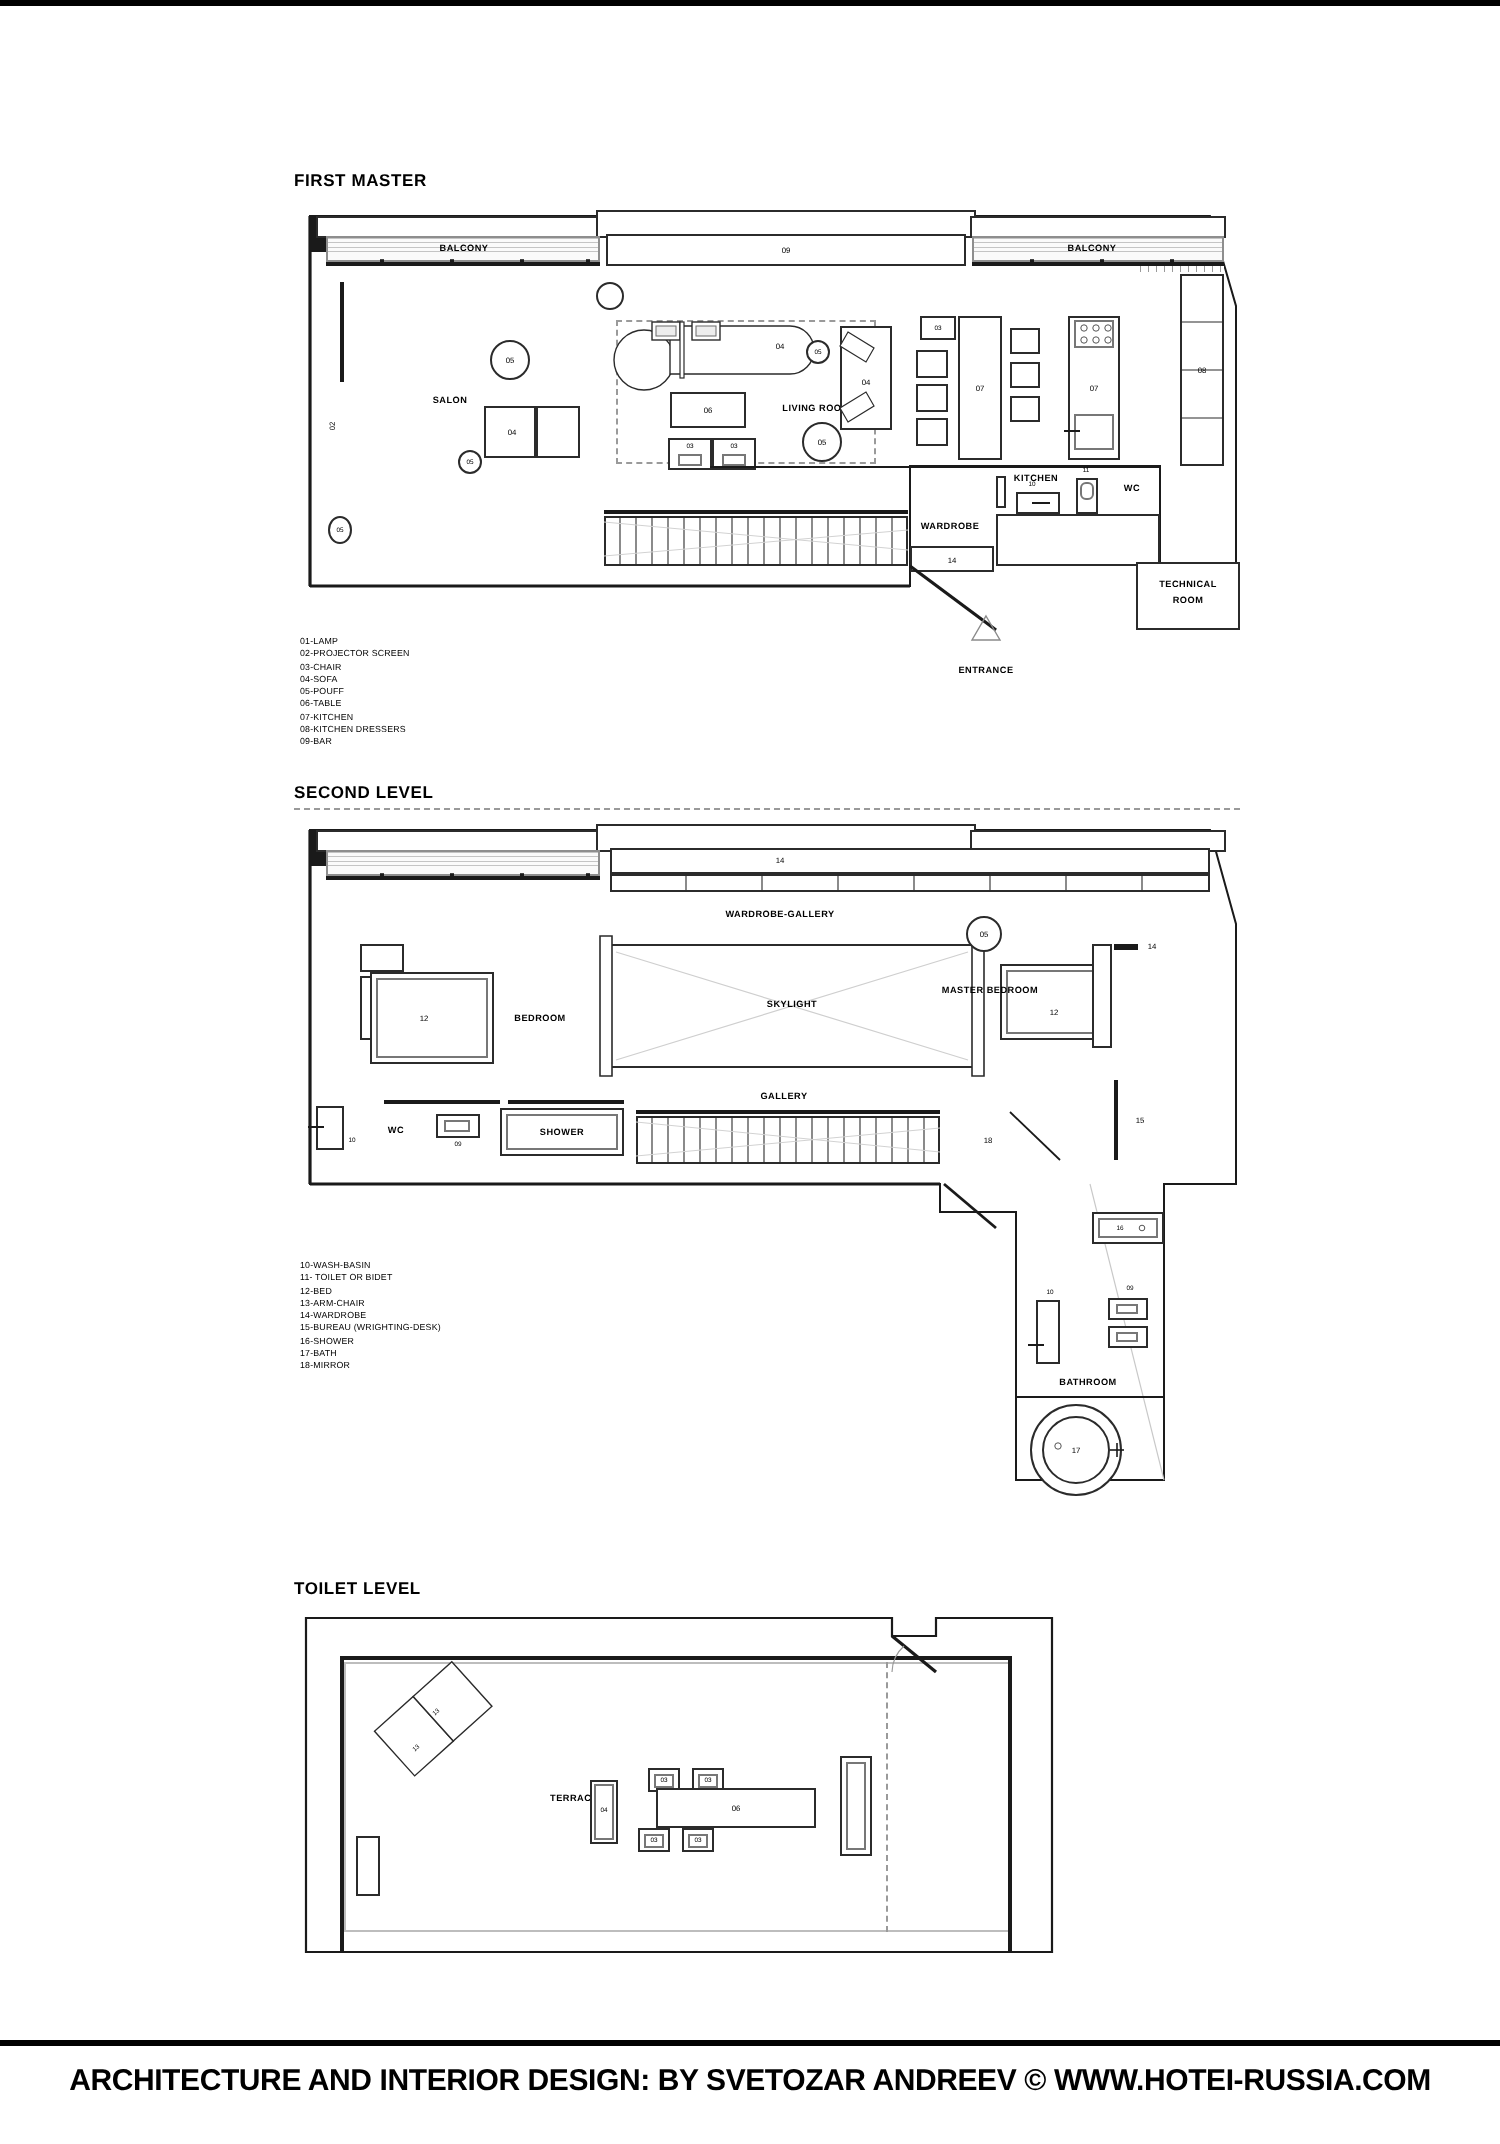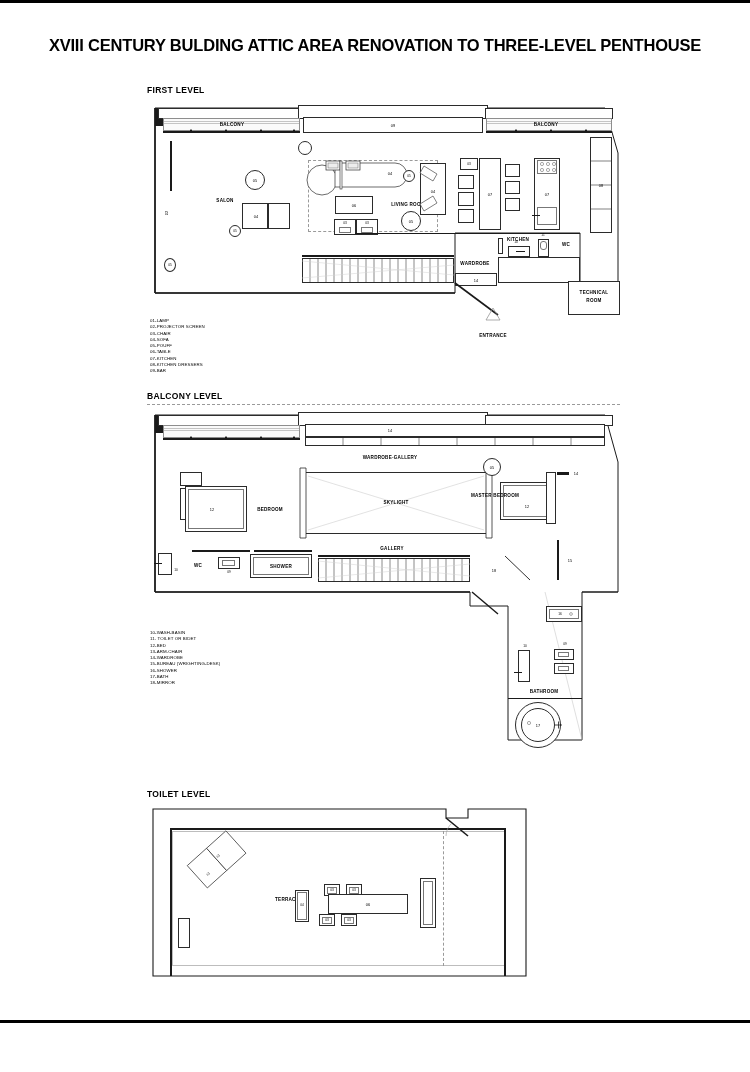--- a/index.html
+++ b/index.html
@@ -40,24 +40,23 @@
   .dashline-h{position:absolute;border-top:.6px dashed #9a9a9a;}
   .dashline-v{position:absolute;border-left:.6px dashed #9a9a9a;}
   .circ{position:absolute;border:.7px solid #2b2b2b;border-radius:50%;background:#fff;box-sizing:border-box;}
   svg.ov{position:absolute;left:0;top:0;overflow:visible;}
 </style>
 </head>
 <body>
 
 <div class="title-bar">
   <div class="title-rule"></div>
-  <div class="title-text">XVIII CENTURY BULDING ATTIC AREA RENOVATION TO THREE-LEVEL PENTHOUSE</div>
 </div>
 
-<div class="level-label" style="left:147px;top:85px;">FIRST LEVEL</div>
+<div class="level-label" style="left:147px;top:85px;">FIRST MASTER</div>
 
 <div class="plan" id="plan1" style="left:150px;top:103px;width:470px;height:220px;">
 
   <svg class="ov" width="470" height="225">
     <polygon points="5,5 455,5 468,50 468,196 430,196 430,130 305,130 305,190 5,190" fill="none" stroke="#1a1a1a" stroke-width="1"></polygon>
     <polyline points="5,5 5,190" fill="none" stroke="#1a1a1a" stroke-width="1.6"></polyline>
     <polyline points="5,190 305,190" fill="none" stroke="#1a1a1a" stroke-width="1.6"></polyline>
   </svg>
 
   <div class="w" style="left:5px;top:5px;width:10px;height:18px;"></div>
@@ -229,21 +228,21 @@
 <div class="legend" style="left:150px;top:318px;">01-LAMP
 02-PROJECTOR SCREEN
 03-CHAIR
 04-SOFA
 05-POUFF
 06-TABLE
 07-KITCHEN
 08-KITCHEN DRESSERS
 09-BAR</div>
 
-<div class="level-label" style="left:147px;top:391px;">BALCONY LEVEL</div>
+<div class="level-label" style="left:147px;top:391px;">SECOND LEVEL</div>
 <div class="dashline-h" style="left:147px;top:404px;width:473px;"></div>
 
 <div class="plan" id="plan2" style="left:150px;top:410px;width:470px;height:350px;">
 
   <svg class="ov" width="470" height="355">
     <polygon points="5,5 455,5 468,52 468,182 432,182 432,330 358,330 358,196 320,196 320,182 5,182" fill="none" stroke="#1a1a1a" stroke-width="1"></polygon>
     <line x1="5" y1="5" x2="5" y2="182" stroke="#1a1a1a" stroke-width="1.6"></line>
     <line x1="5" y1="182" x2="320" y2="182" stroke="#1a1a1a" stroke-width="1.6"></line>
     <line x1="432" y1="182" x2="468" y2="182" stroke="#1a1a1a" stroke-width="1"></line>
     <line x1="395" y1="182" x2="432" y2="330" stroke="#c9c9c9" stroke-width=".6"></line>
@@ -452,13 +451,14 @@
   <div class="box" style="left:178px;top:88px;width:80px;height:20px;"></div>
   <div class="tag" style="left:218px;top:98px;">06</div>
 
   <div class="box" style="left:145px;top:84px;width:14px;height:32px;"></div>
   <div class="box-l" style="left:147px;top:86px;width:10px;height:28px;"></div>
   <div class="tag" style="left:152px;top:99px;font-size:3.2px;">04</div>
 </div>
 
 <div class="footer-bar">
   <div class="footer-rule"></div>
+  <div class="footer-text">ARCHITECTURE AND INTERIOR DESIGN: BY SVETOZAR ANDREEV © WWW.HOTEI-RUSSIA.COM</div>
 </div>
 
 </body></html>

